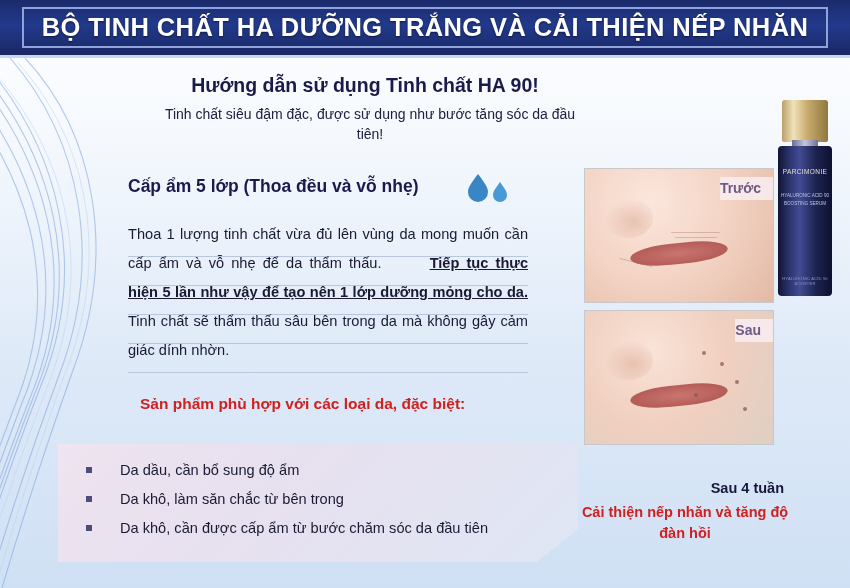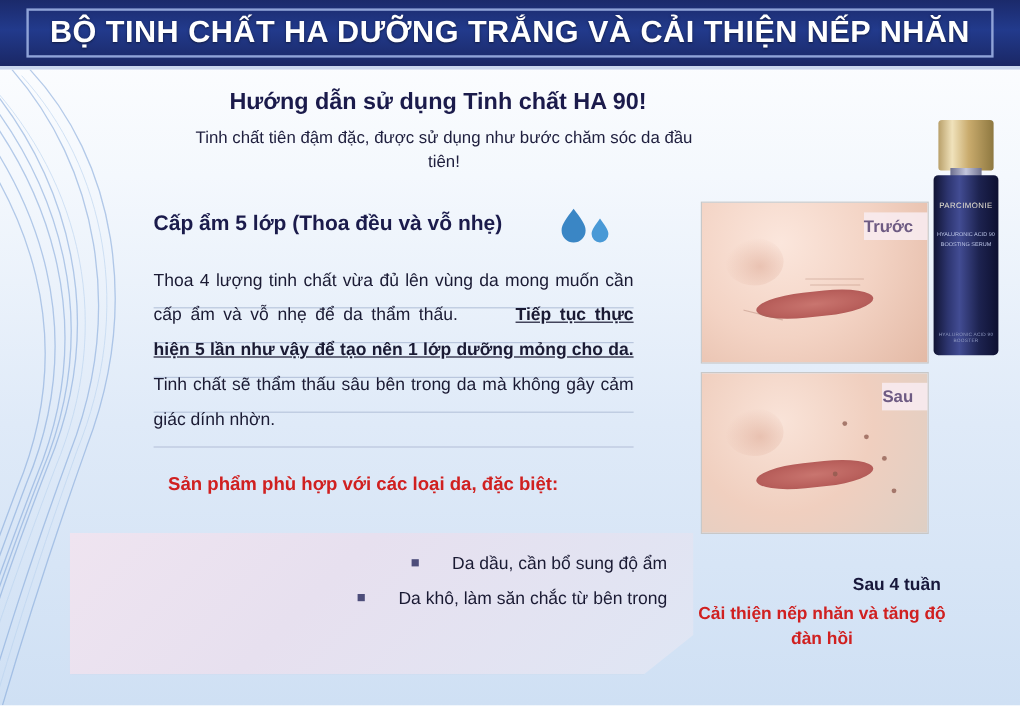--- a/index.html
+++ b/index.html
@@ -97,21 +97,20 @@
     background: linear-gradient(135deg, #efe4f0 0%, #e7e0ef 40%, #dfe6f4 100%);
     clip-path: polygon(0 0, 100% 0, 100% 72%, 92% 100%, 0 100%);
     box-shadow: 0 1px 3px rgba(0,0,0,.08);
   }
   .bullets {
     position: absolute; left: 86px; top: 462px; width: 470px;
   }
   .bullet {
     display: flex; align-items: baseline; gap: 28px;
     margin-bottom: 13px;
-    justify-content: flex-end;
   }
   .bullet .sq {
     width: 6px; height: 6px; background: #4d4d7a; flex: 0 0 6px;
     transform: translateY(-2px);
   }
   .bullet .txt {
     color: #1a1a33; font-size: 14.6px;
   }
 
   
@@ -215,53 +214,57 @@
         <path d="M25,0 C95,75 118,195 72,315 C40,405 22,462 2,530"></path>
       </g>
       <g fill="none" stroke="#b9d2ee" stroke-width="0.8" opacity="0.75">
         <path d="M-10,10 C68,95 96,212 46,332 C12,422 -4,472 -24,530"></path>
         <path d="M18,5 C88,82 112,200 64,318 C32,408 15,463 -5,530"></path>
       </g>
     </svg>
   </div>
 
   <div class="main-head">Hướng dẫn sử dụng Tinh chất HA 90!</div>
-  <div class="sub-head">Tinh chất tiên đậm đặc, được sử dụng như bước chăm sóc da đầu tiên!</div>
+  <div class="sub-head">Tinh chất siêu đậm đặc, được sử dụng như bước tăng sóc da đầu tiên!</div>
 
   <div class="step-title">Cấp ẩm 5 lớp (Thoa đều và vỗ nhẹ)</div>
   <div class="drops">
     <svg width="60" height="40" viewBox="0 0 60 40">
       <path d="M18 4 C24 12, 28 17, 28 22 a10 10 0 0 1 -20 0 c0 -5 4 -10 10 -18 z" fill="#2f7fc2" opacity="0.95"></path>
       <path d="M40 12 C44 18, 47 21, 47 25 a7 7 0 0 1 -14 0 c0 -4 3 -7 7 -13 z" fill="#3f93d4" opacity="0.95"></path>
     </svg>
   </div>
 
   <div class="rule r1"></div>
   <div class="rule r2"></div>
   <div class="rule r3"></div>
   <div class="rule r4"></div>
   <div class="rule r5"></div>
 
   <div class="body-box">
     <p>
-      <span>Thoa 4 lượng tinh chất vừa đủ lên vùng da mong muốn cần cấp ẩm và vỗ nhẹ để da thẩm thấu. </span><span class="u">Tiếp tục thực hiện 5 lần như vậy để tạo nên 1 lớp dưỡng mỏng cho da.</span><span> Tinh chất sẽ  thẩm thấu sâu bên trong da mà không gây cảm giác dính nhờn.</span>
+      <span>Thoa 1 lượng tinh chất vừa đủ lên vùng da mong muốn cần cấp ẩm và vỗ nhẹ để da thẩm thấu. </span><span class="u">Tiếp tục thực hiện 5 lần như vậy để tạo nên 1 lớp dưỡng mỏng cho da.</span><span> Tinh chất sẽ  thẩm thấu sâu bên trong da mà không gây cảm giác dính nhờn.</span>
     </p>
   </div>
 
   <div class="suitable">Sản phẩm phù hợp với các loại da, đặc biệt:</div>
 
   <div class="panel"></div>
   <div class="bullets">
     <div class="bullet">
       <span class="sq"></span>
       <span class="txt">Da dầu, cần bổ sung độ ẩm</span>
     </div>
     <div class="bullet">
       <span class="sq"></span>
       <span class="txt">Da khô, làm săn chắc từ bên trong</span>
+    </div>
+    <div class="bullet">
+      <span class="sq"></span>
+      <span class="txt">Da khô, cần được cấp ẩm từ bước chăm sóc da đầu tiên</span>
     </div>
   </div>
 
   <div class="photo photo-before">
     <div class="skin skin-b">
       <div class="nose"></div>
       <div class="lips"></div>
       <div class="wrinkle" style="left:46%; top:47%; width:26%;"></div>
       <div class="wrinkle" style="left:48%; top:51%; width:22%;"></div>
       <div class="wrinkle" style="left:18%; top:70%; width:18%; transform:rotate(14deg);"></div>

